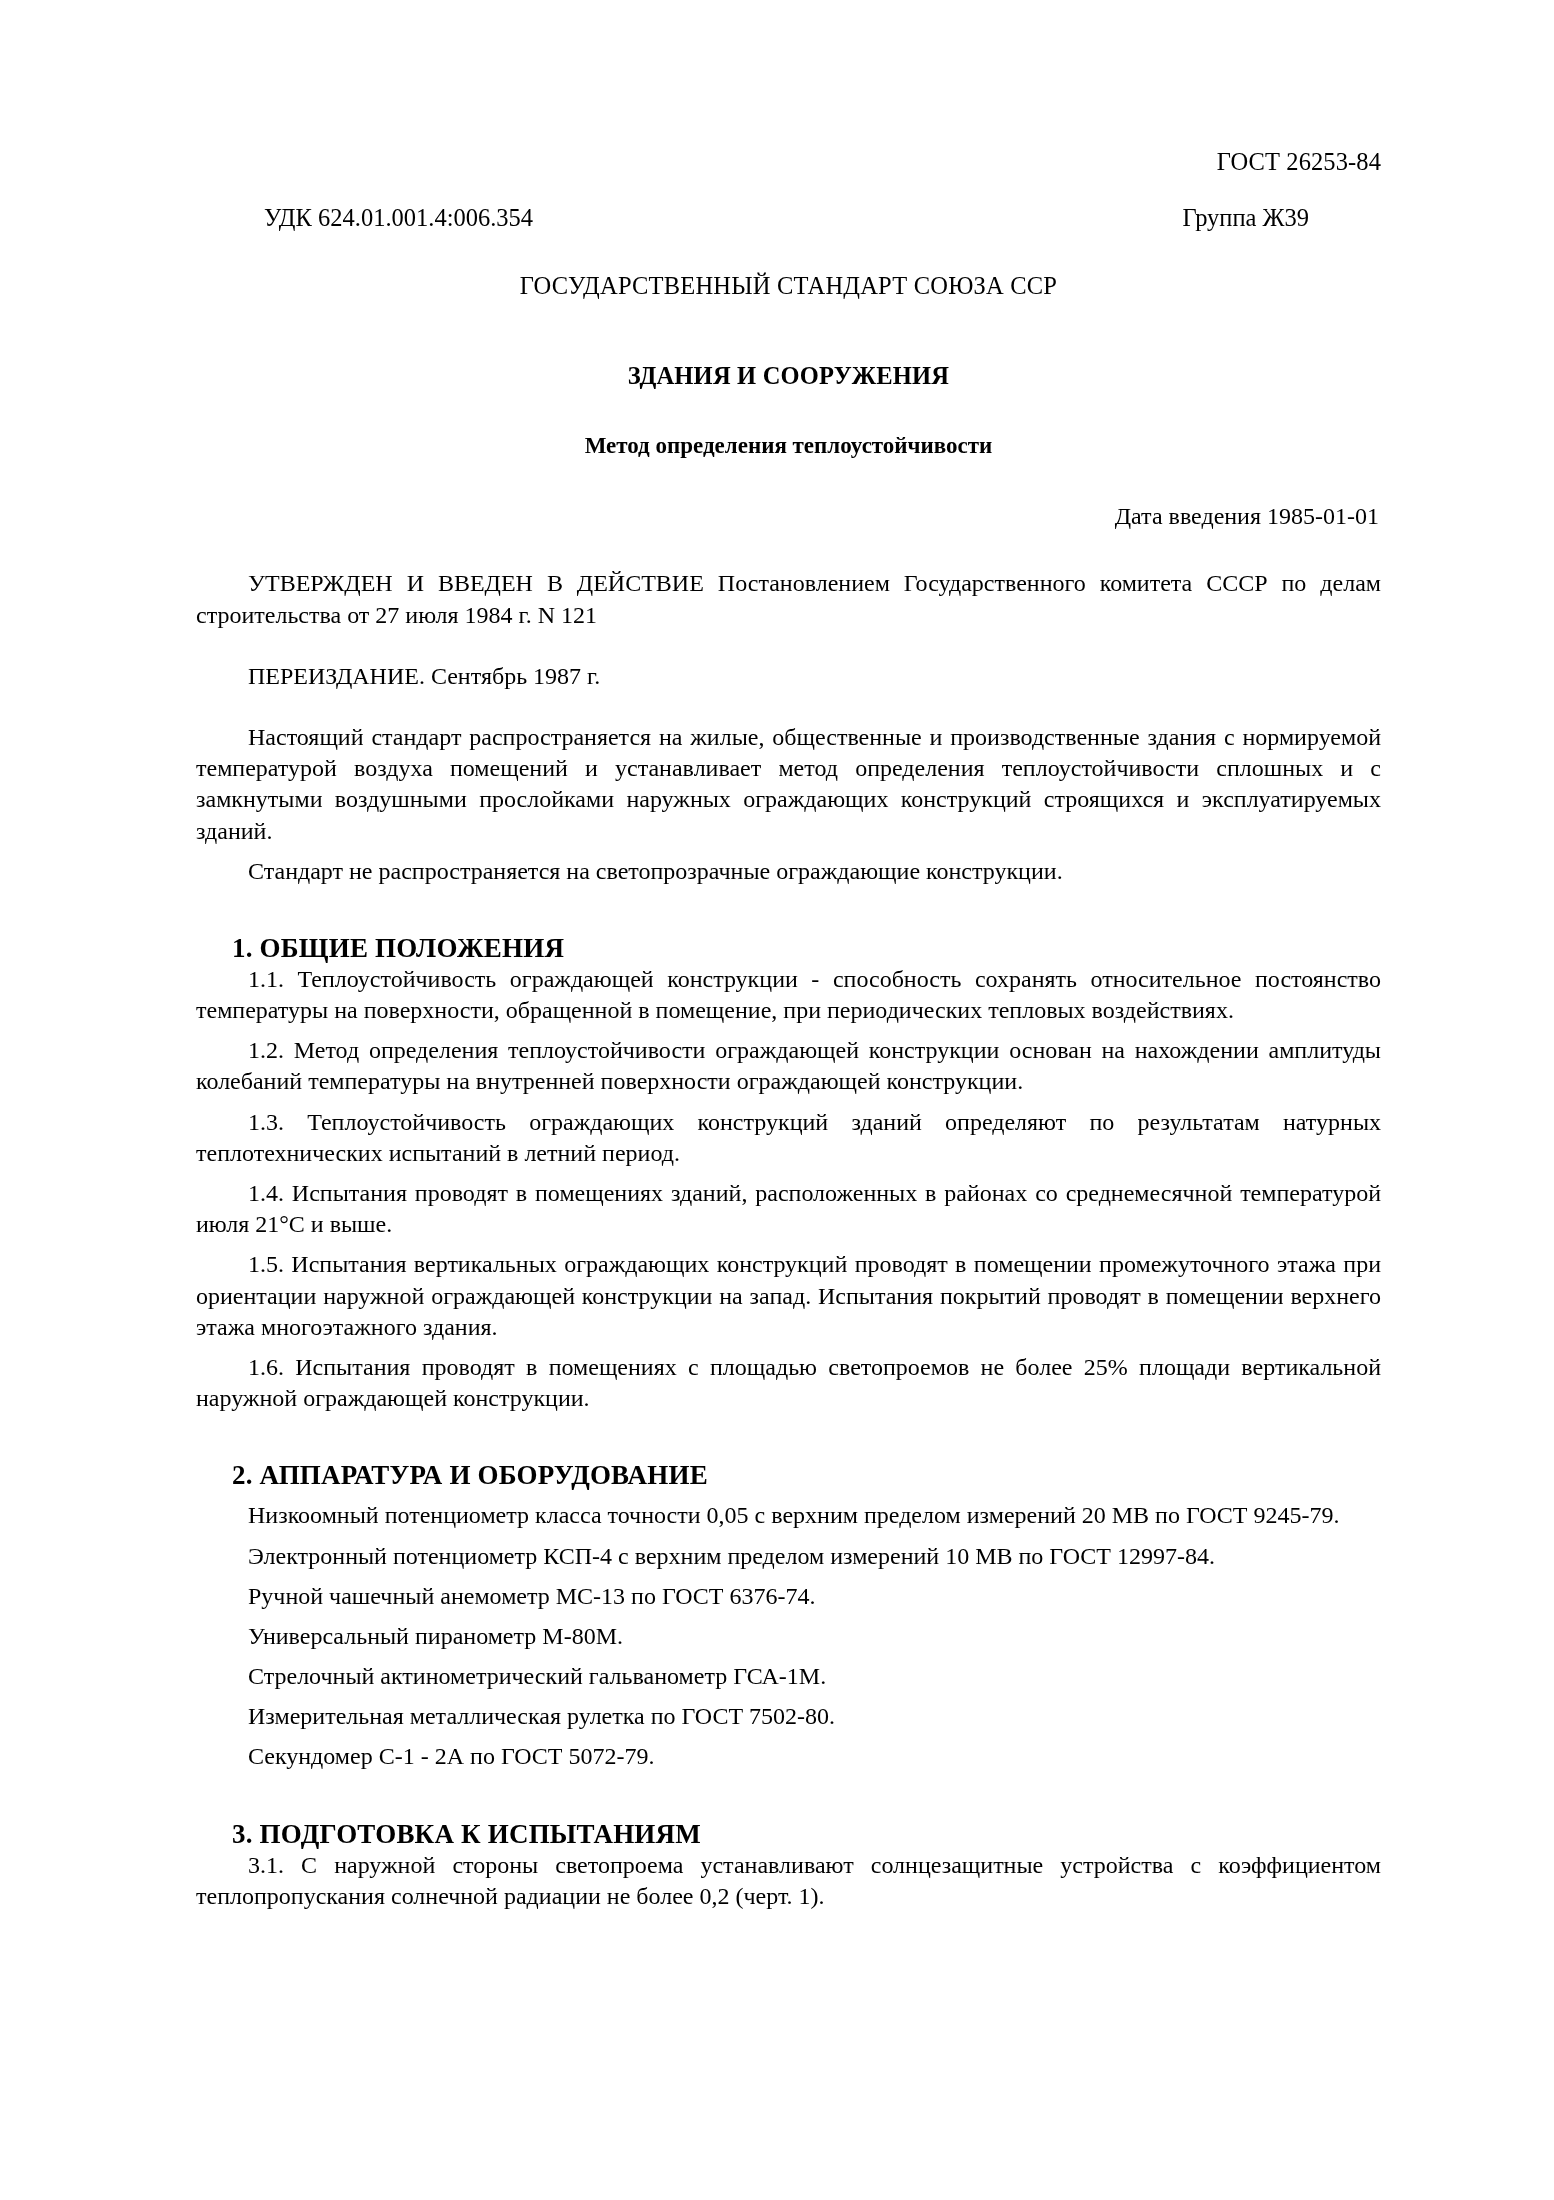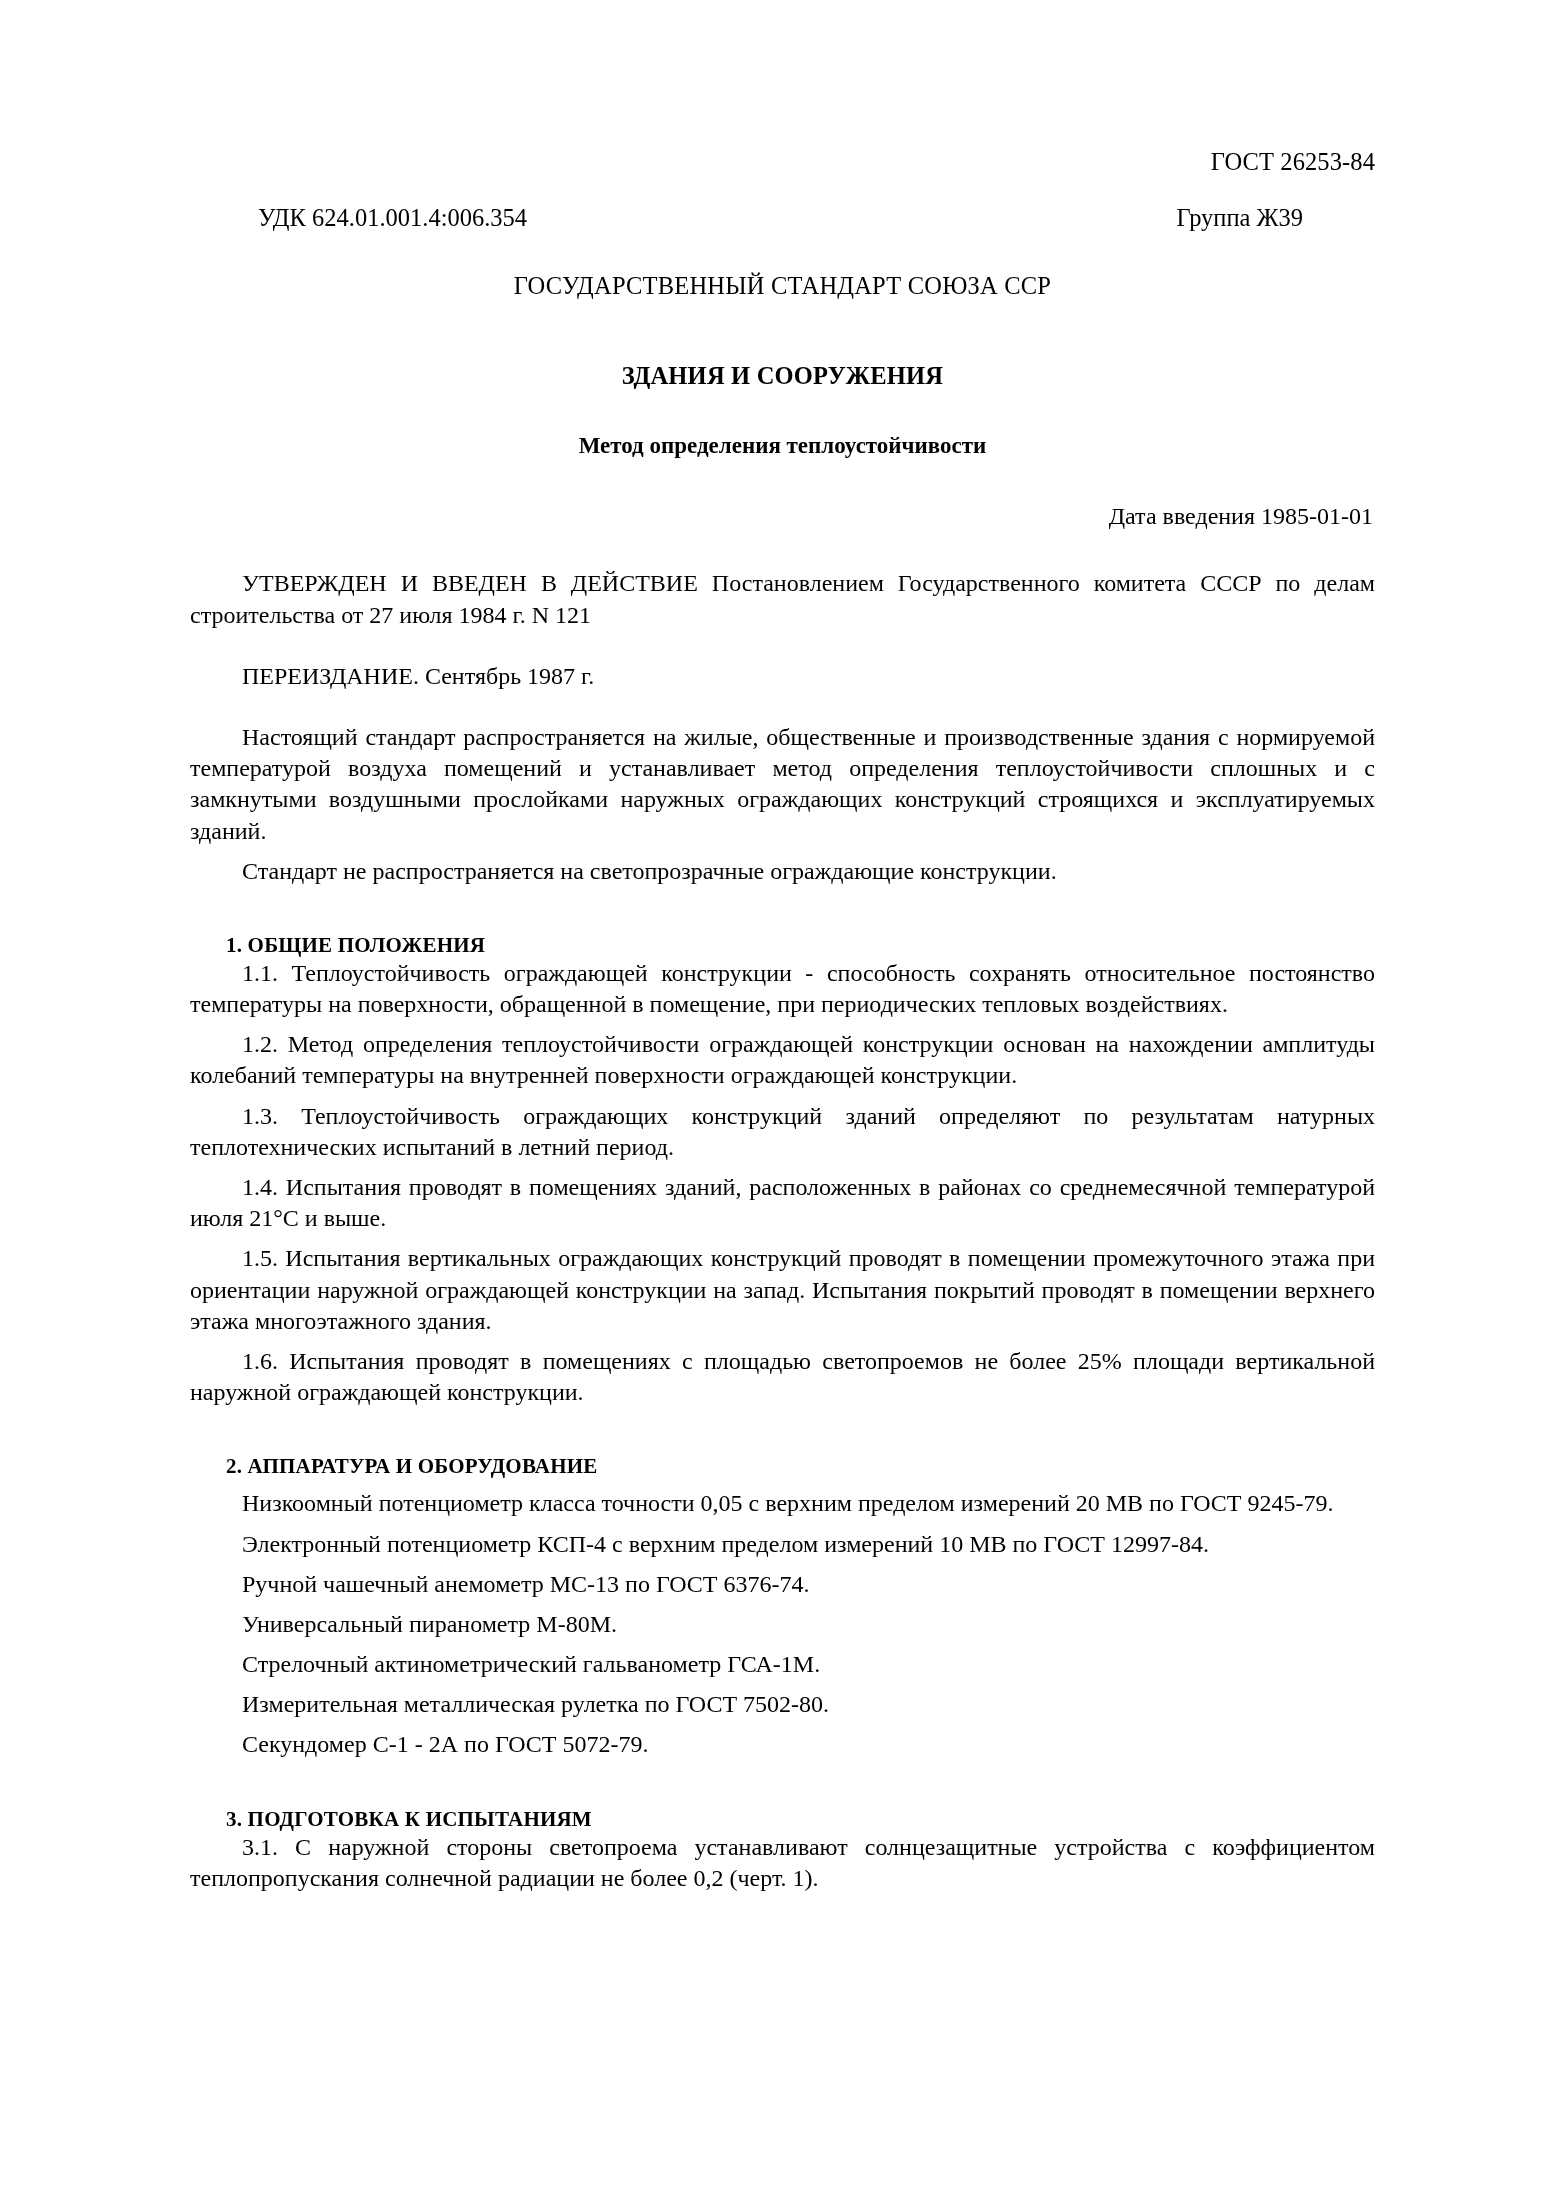--- a/index.html
+++ b/index.html
@@ -15,21 +15,21 @@
     position: relative;
     width: 1554px;
     height: 2200px;
     margin: 0 auto;
     background: #ffffff;
     box-sizing: border-box;
     overflow: hidden;
   }
   .content {
     position: absolute;
-    left: 190px;
+    left: 196px;
     top: 0;
     width: 1185px;
   }
 
   
   .doc-code {
     margin-top: 148px;
     text-align: right;
     font-size: 24.5px;
     line-height: 1.15;
@@ -89,21 +89,21 @@
     text-indent: 52px;
     margin: 0;
     hyphens: none;
   }
   p.gap-lg { margin-top: 38px; }
   p.gap-md { margin-top: 30px; }
   p.gap-sm { margin-top: 9px; }
   p.flush { text-align: left; }
 
   h2.section {
-    font-size: 21px;
+    font-size: 27px;
     font-weight: bold;
     margin: 46px 0 0 0;
     text-indent: 36px;
     letter-spacing: 0.2px;
   }
   .after-section { margin-top: 34px; }
 </style>
 </head>
 <body>
 

